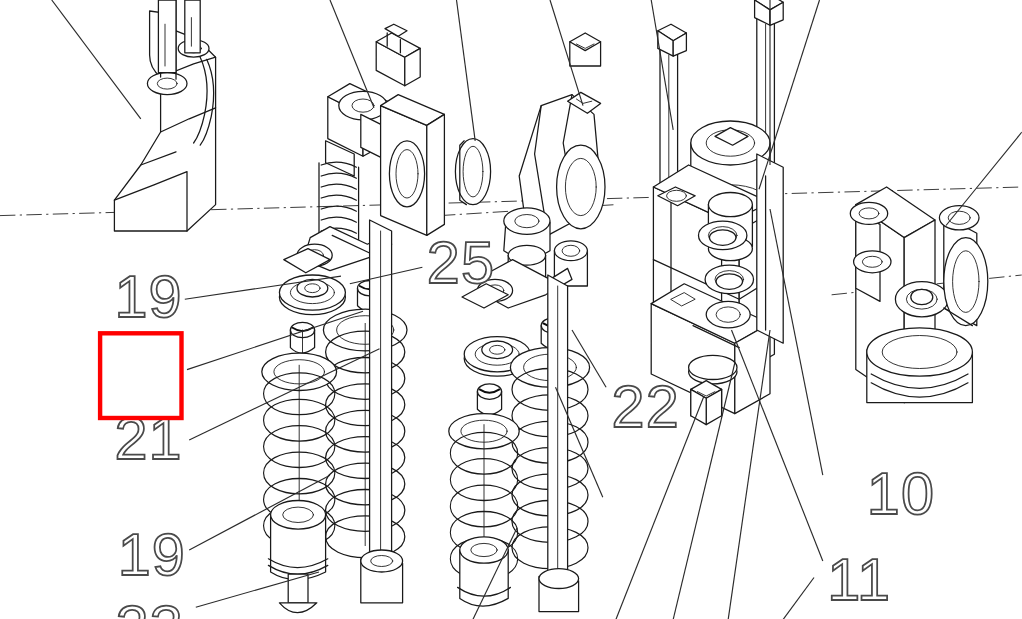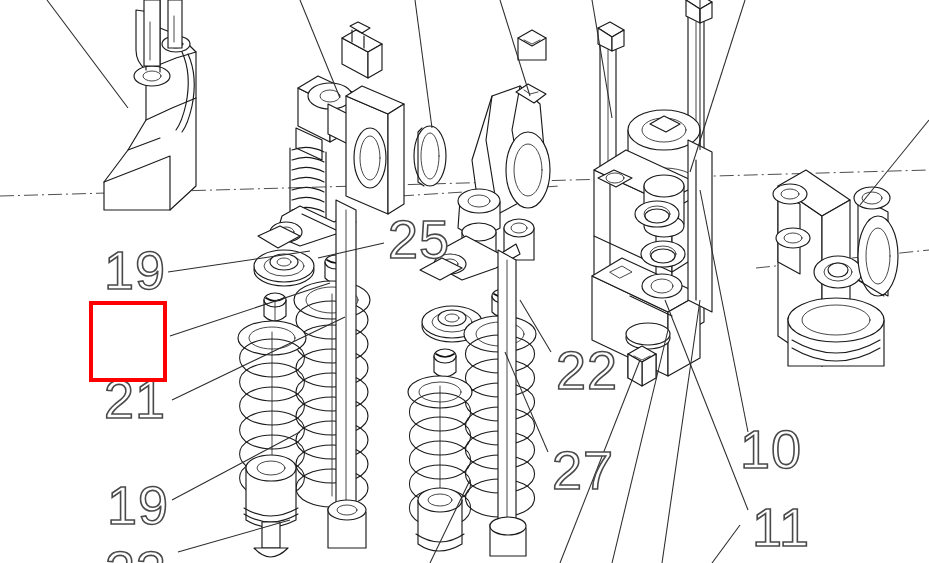--- a/index.html
+++ b/index.html
@@ -438,19 +438,18 @@
       <line class="leader" x1="430" y1="563" x2="470" y2="480"></line>
     </g>
   </svg>
 
   <div class="callout-label" style="left:104px; top:243px;">19</div>
   <div class="callout-label" style="left:104px; top:372px;">21</div>
   <div class="callout-label" style="left:107px; top:478px;">19</div>
   <div class="callout-label" style="left:105px; top:543px;">23</div>
   <div class="callout-label" style="left:388px; top:212px;text-align:center;">25</div>
   <div class="callout-label" style="left:556px; top:343px;">22</div>
-  <div class="callout-label" style="left:552px; top:443px;">27</div>
-  <div class="callout-label" style="left:740px; top:422px;">10</div>
+  <div class="callout-label" style="left:788px; top:422px;">10</div>
   <div class="callout-label" style="left:752px; top:500px;">11</div>
 
   <div class="highlight-box" id="highlight-box" style="left: 89px; top: 301px; width: 78px; height: 81px; border-color: rgb(255, 0, 0); border-width: 4px;"></div>
 
 </div>
 
 </body></html>

